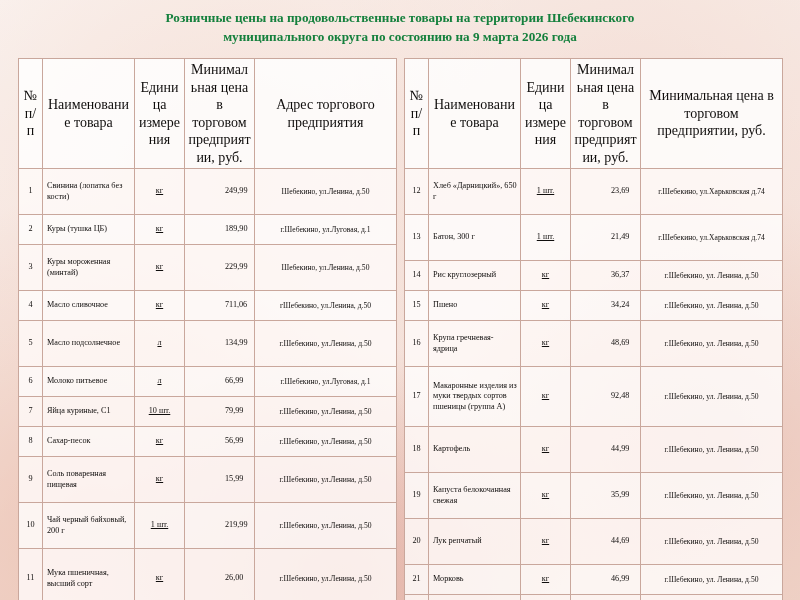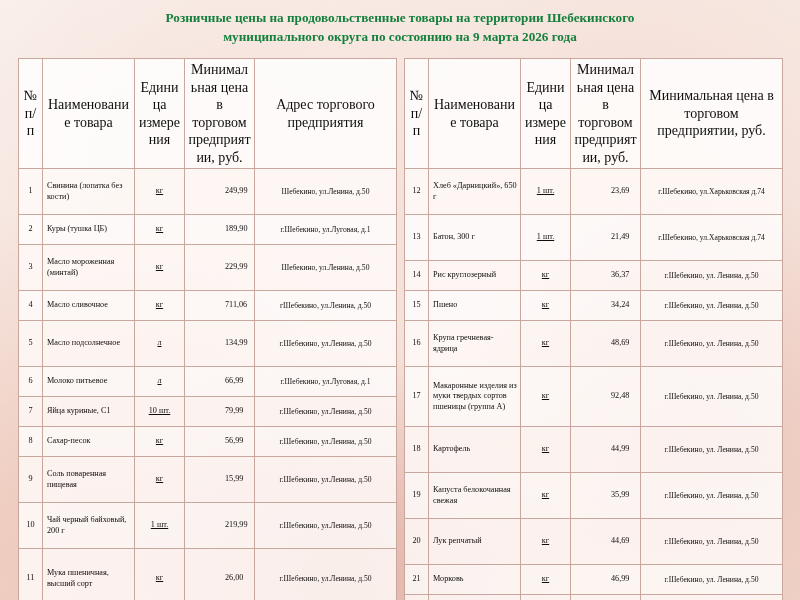--- a/index.html
+++ b/index.html
@@ -142,21 +142,21 @@
           </tr>
           <tr>
             <td class="num">2</td>
             <td class="name">Куры (тушка ЦБ)</td>
             <td class="unit">кг</td>
             <td class="price">189,90</td>
             <td class="addr">г.Шебекино, ул.Луговая, д.1</td>
           </tr>
           <tr class="tall">
             <td class="num">3</td>
-            <td class="name">Масло мороженная (минтай)</td>
+            <td class="name">Куры мороженная (минтай)</td>
             <td class="unit">кг</td>
             <td class="price">229,99</td>
             <td class="addr">Шебекино, ул.Ленина, д.50</td>
           </tr>
           <tr>
             <td class="num">4</td>
             <td class="name">Масло сливочное</td>
             <td class="unit">кг</td>
             <td class="price">711,06</td>
             <td class="addr">гШебекино, ул.Ленина, д.50</td>

